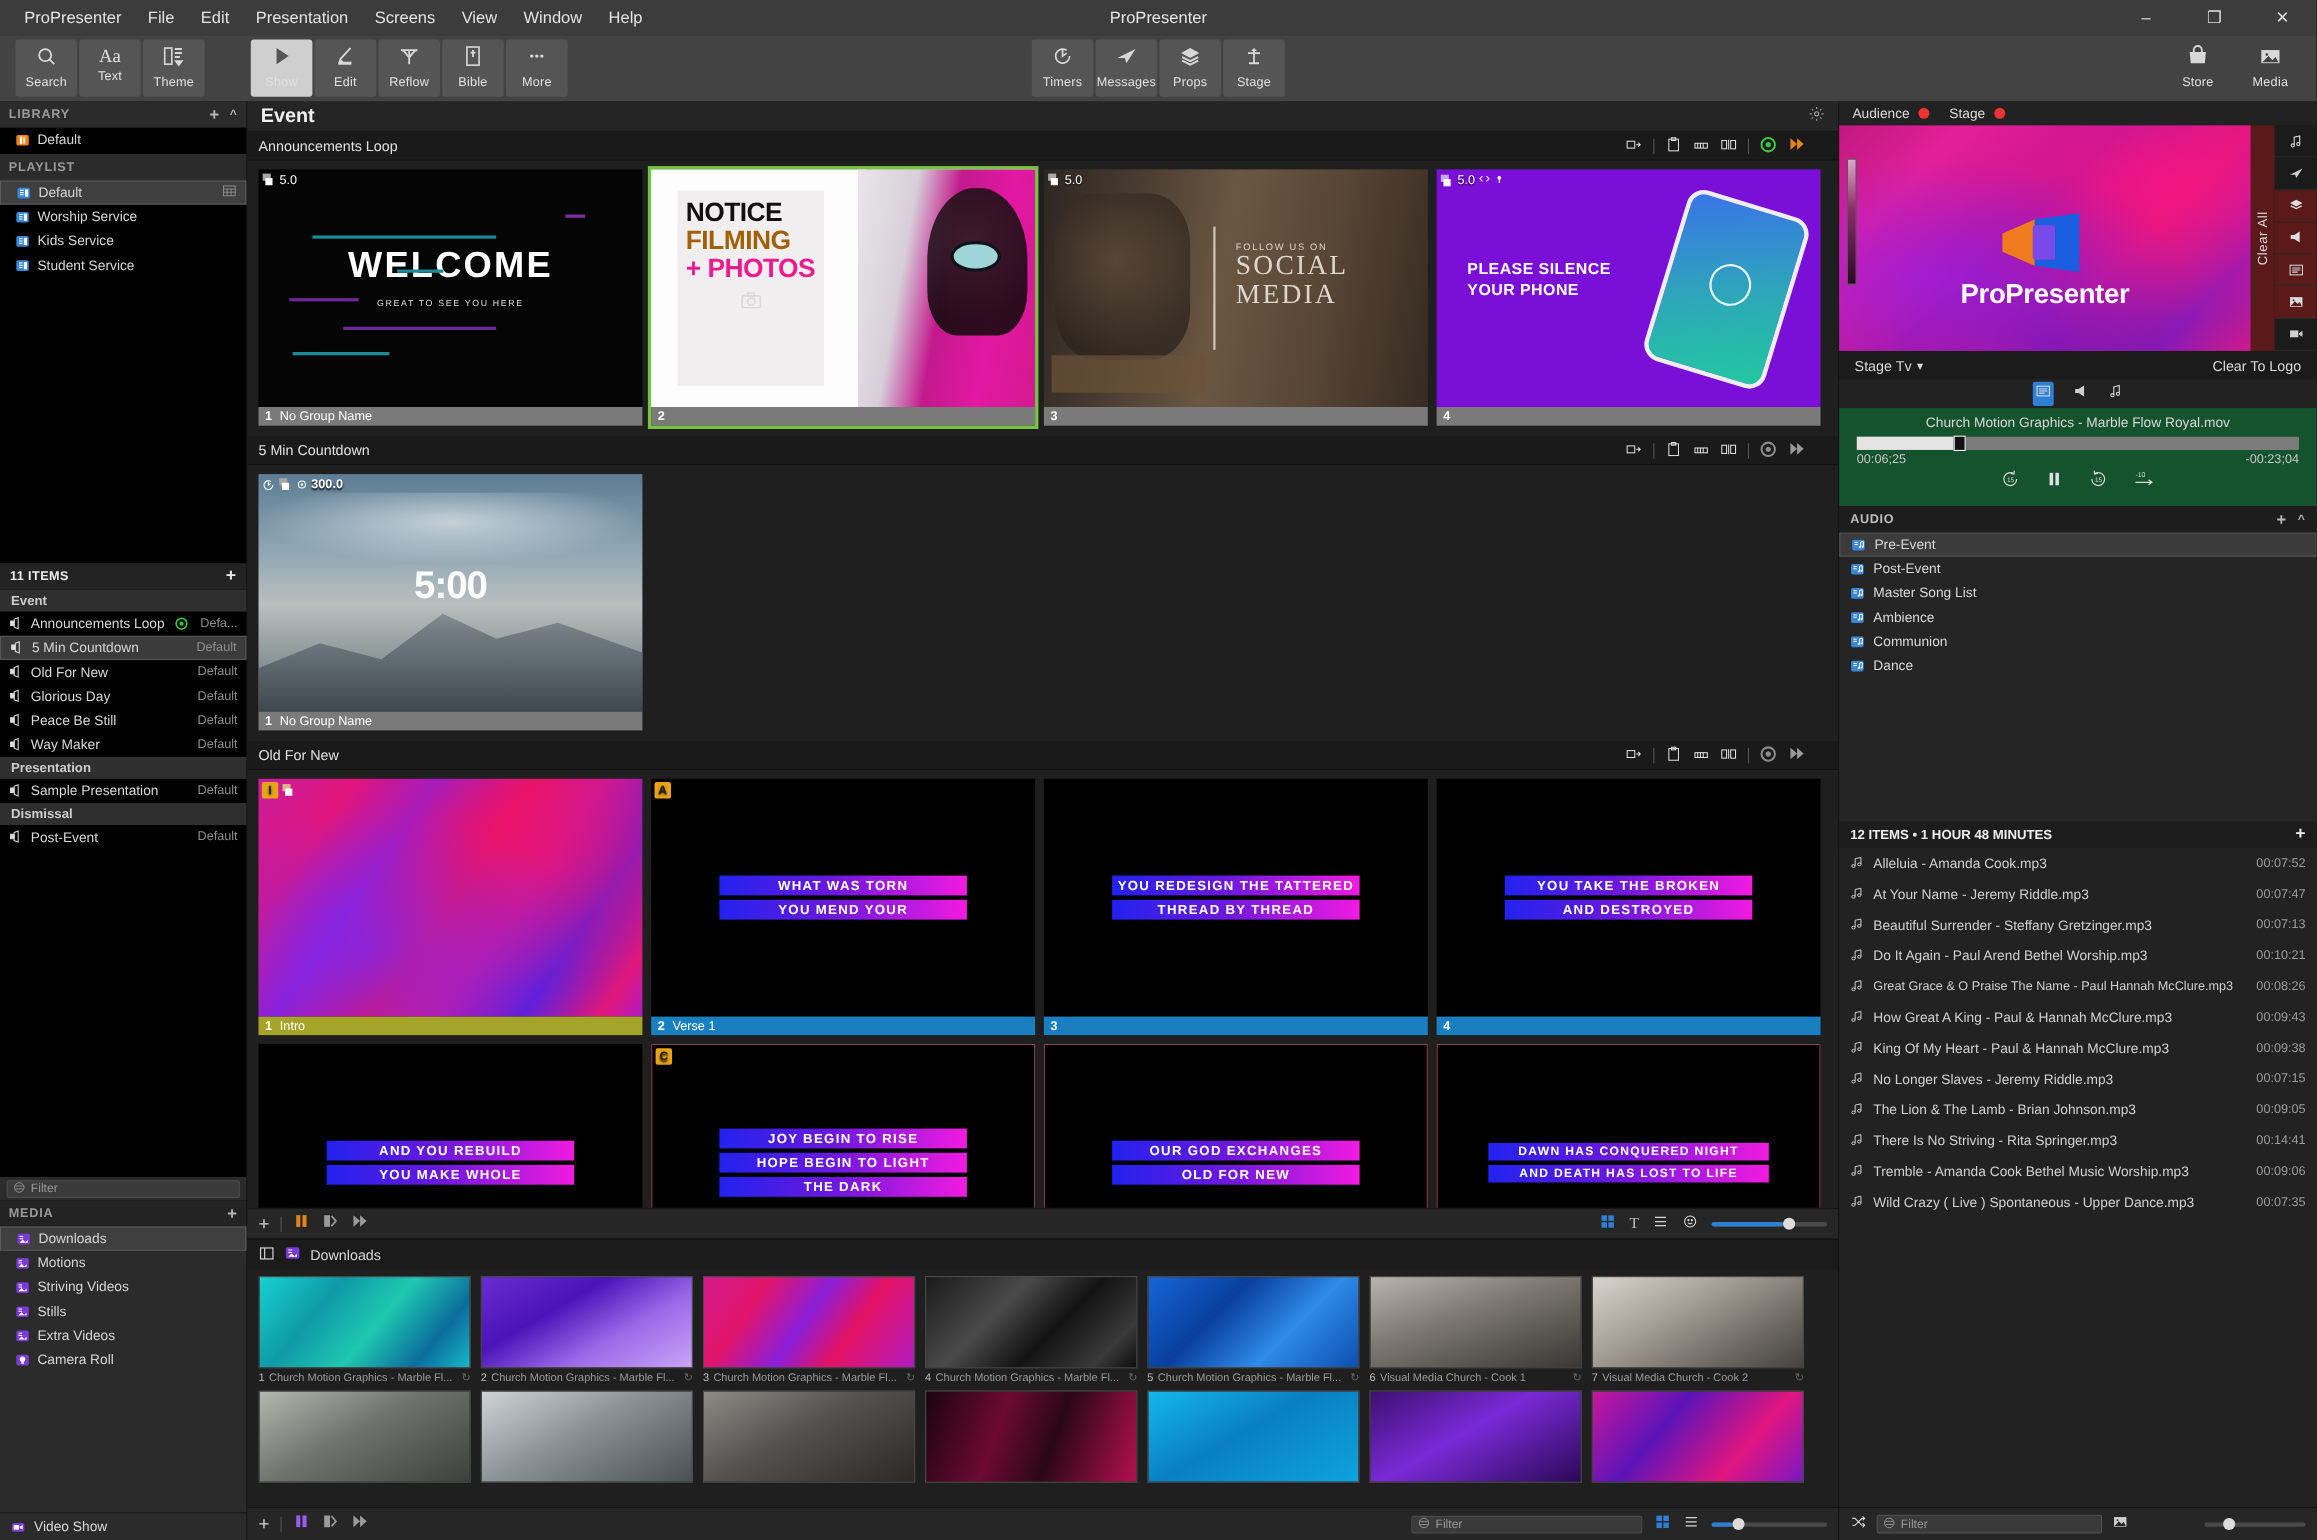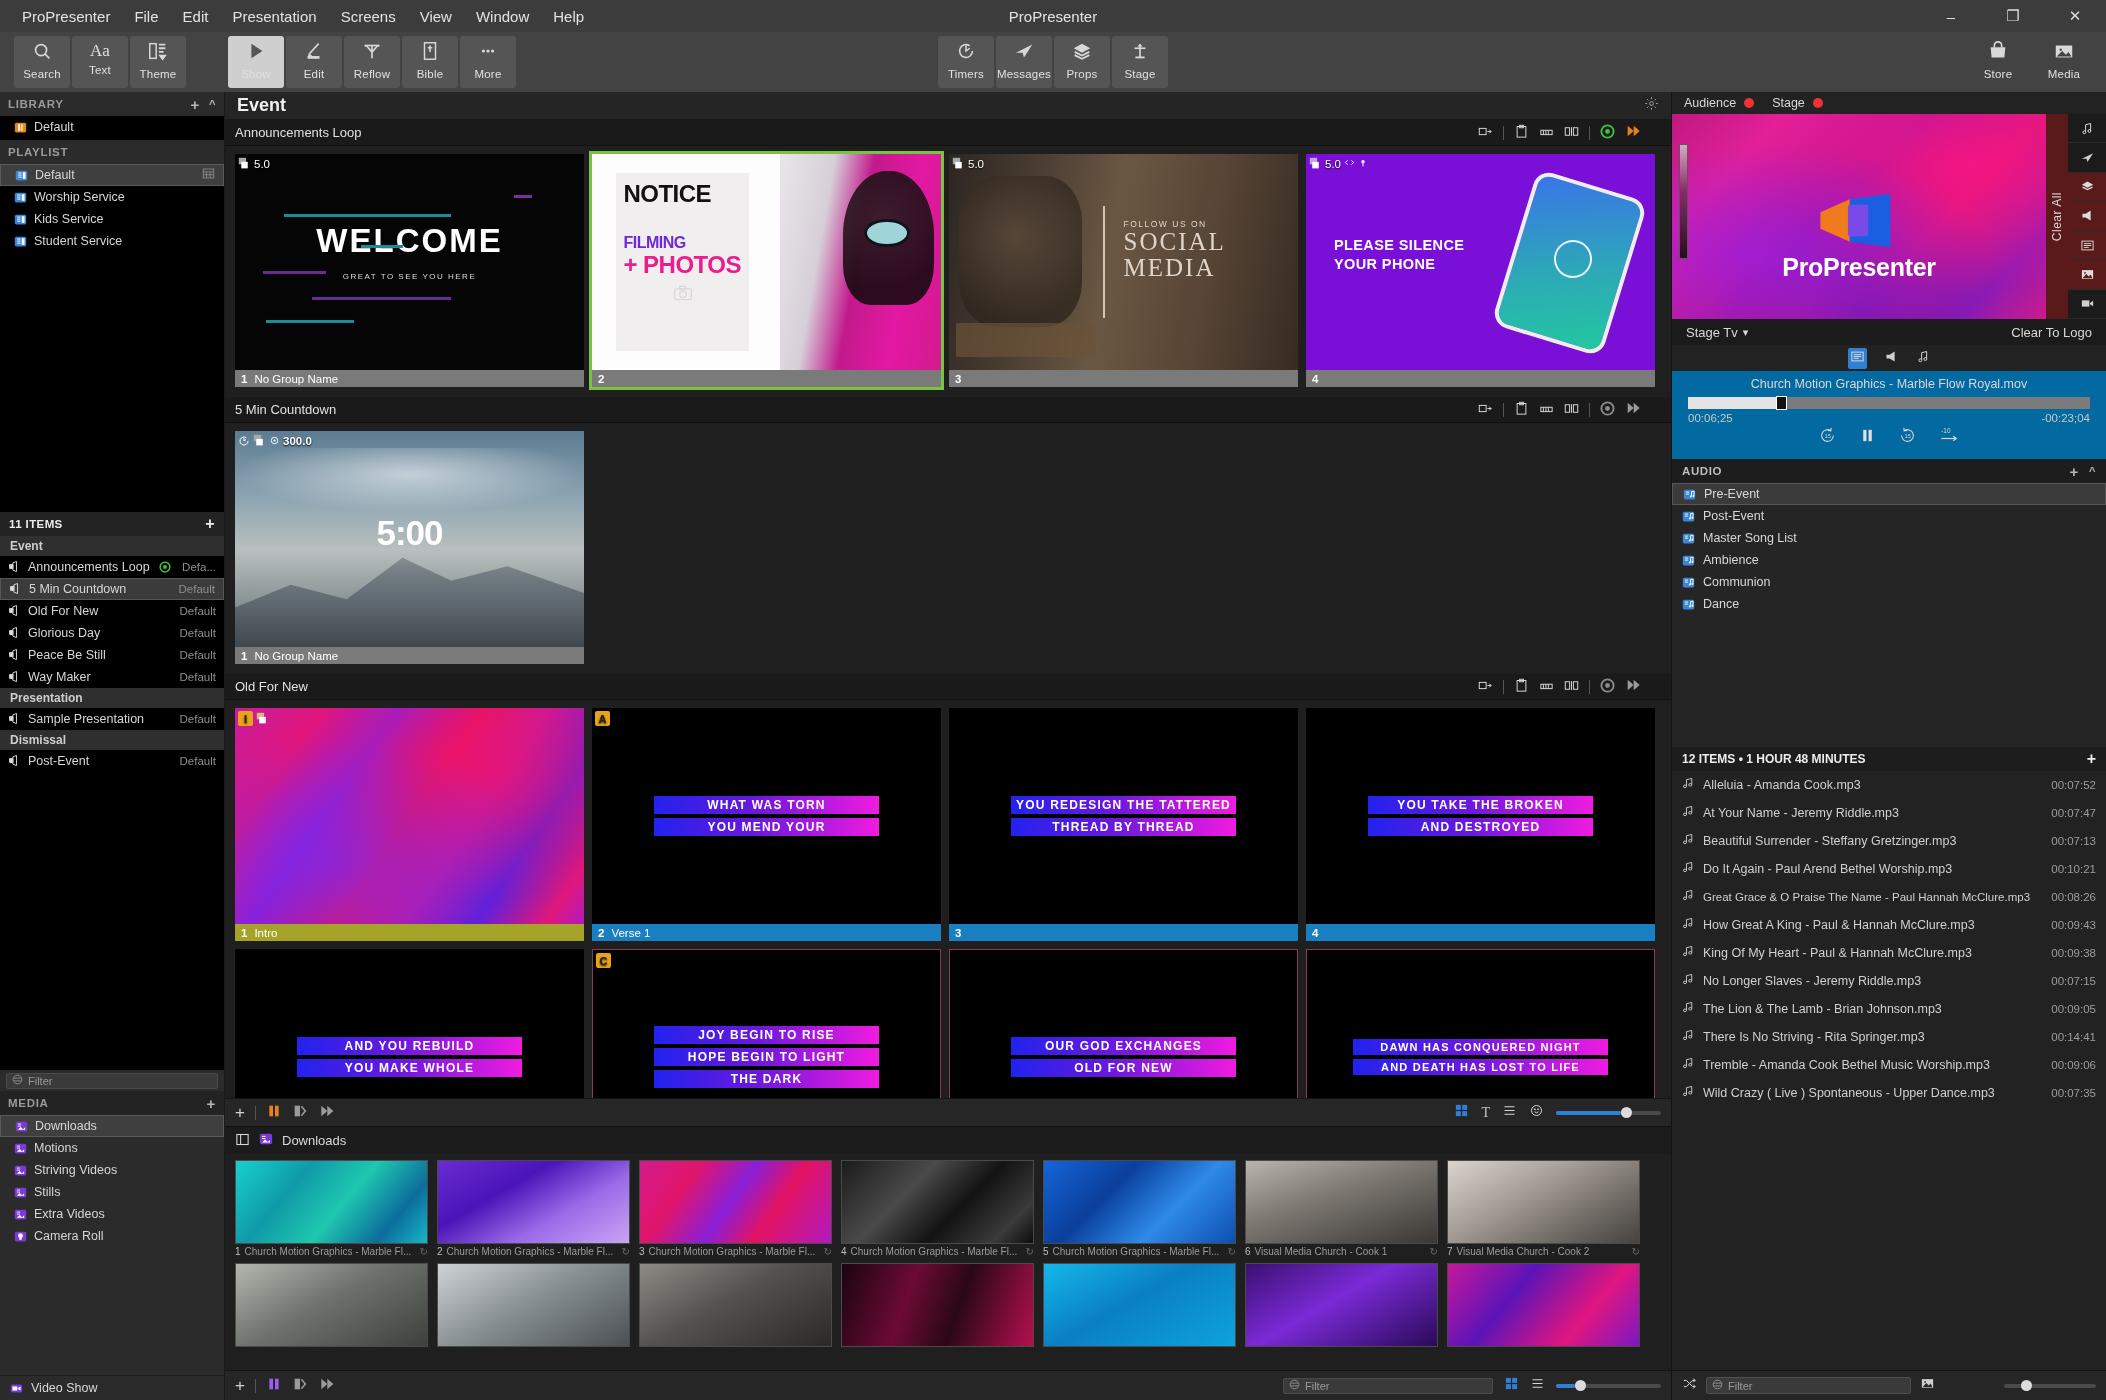--- a/index.html
+++ b/index.html
@@ -98,21 +98,21 @@
   .preview{flex:1;position:relative;overflow:hidden;background:linear-gradient(135deg,#c0187f 0%,#e0219a 20%,#a8189c 45%,#d61a7e 65%,#8f1bb4 85%,#cc1a8b 100%);}
   .clearall{width:22px;background:#5a1a1a;color:#d9d9d9;font-size:12px;display:flex;align-items:center;justify-content:center;}
   .clearall span{writing-mode:vertical-rl;transform:rotate(180deg);letter-spacing:.5px;}
   .qbar{width:38px;background:#1b1b1b;display:flex;flex-direction:column;}
   .qbtn{flex:1;display:flex;align-items:center;justify-content:center;border-bottom:1px solid #2a2a2a;}
   .qbtn.red{background:#5a1a1a;}
   .stage-row{height:26px;background:#1b1b1b;display:flex;align-items:center;padding:0 14px;font-size:13px;}
   .stage-row .ctl{margin-left:auto;}
   .icon-row{height:26px;background:#222;display:flex;align-items:center;justify-content:center;gap:17px;}
   .icon-row .on{background:#2f7fd4;border-radius:2px;padding:1px 2px;}
-  .player{background:#0369a1;padding:6px 16px 10px 16px;}
+  .player{background:#14532d;padding:6px 16px 10px 16px;}
   .player .pname{text-align:center;font-size:12.5px;color:#d7d7d7;margin-bottom:6px;}
   .track{height:12px;background:#7b7b7b;position:relative;border-radius:1px;}
   .track .done{position:absolute;left:0;top:0;bottom:0;width:22%;background:#e4e4e4;}
   .track .head{position:absolute;left:22%;top:-1px;width:11px;height:14px;background:#121212;border:1px solid #fff;}
   .times{display:flex;font-size:11.5px;color:#c8c8c8;margin-top:3px;}
   .times .r{margin-left:auto;}
   .pbtns{display:flex;align-items:center;justify-content:center;gap:22px;margin-top:2px;}
   .audio-items{flex:1;background:#252525;overflow:hidden;}
   .arow{height:22px;display:flex;align-items:center;gap:8px;padding:0 10px;font-size:12.5px;}
   .arow.sel{background:#3b3b3b;border:1px solid #575757;}
@@ -635,21 +635,21 @@
 
           <div class="slide sel">
             <div class="thumb" style="background:#f3f1f0">
               <div style="position:absolute;left:0;top:0;bottom:0;width:56%;background:#fdfdfd;"></div>
               <div style="position:absolute;right:0;top:0;bottom:0;width:46%;background:linear-gradient(100deg,#e9e6ea 0%,#d7cfd8 28%,#c21a8c 48%,#e218a2 72%,#d41a90 100%);"></div>
               <div style="position:absolute;right:2%;top:8%;width:26%;height:62%;background:radial-gradient(circle at 40% 35%,#2a1b20 0%,#15090d 70%);border-radius:48% 48% 30% 30%;opacity:.88;"></div>
               <div style="position:absolute;right:9%;top:30%;width:13%;height:13%;border-radius:50%;background:#9fd4d8;border:3px solid #101418;"></div>
               <div style="position:absolute;left:7%;top:9%;width:38%;bottom:9%;background:#f0eeee;"></div>
               <div style="position:absolute;left:9%;top:13%;width:34%;">
                 <div style="font-size:24px;font-weight:bold;color:#111;letter-spacing:-.5px;line-height:1.02;font-family:'Liberation Sans',sans-serif;">NOTICE</div>
-                <div style="font-size:16px;font-weight:bold;color:#6d28d9;letter-spacing:-.5px;line-height:1.02;font-family:'Liberation Sans',sans-serif;margin-top:28px;">FILMING</div>
+                <div style="font-size:24px;font-weight:bold;color:#a16207;letter-spacing:-.5px;line-height:1.02;font-family:'Liberation Sans',sans-serif;">FILMING</div>
                 <div style="font-size:24px;font-weight:bold;color:#ec1c8e;letter-spacing:-.5px;line-height:1.02;margin-top:2px;font-family:'Liberation Sans',sans-serif;">+ PHOTOS</div>
                 <div style="text-align:center;margin-top:6px;">
                   <svg viewBox="0 0 24 24" width="20" height="20" stroke="#111" stroke-width="1.6">
                       <rect x="2" y="7" width="20" height="13" rx="2"></rect>
                       <circle cx="12" cy="13.5" r="4"></circle>
                       <rect x="8" y="4" width="7" height="3"></rect>
                     </svg>
                 </div>
               </div>
             </div>

